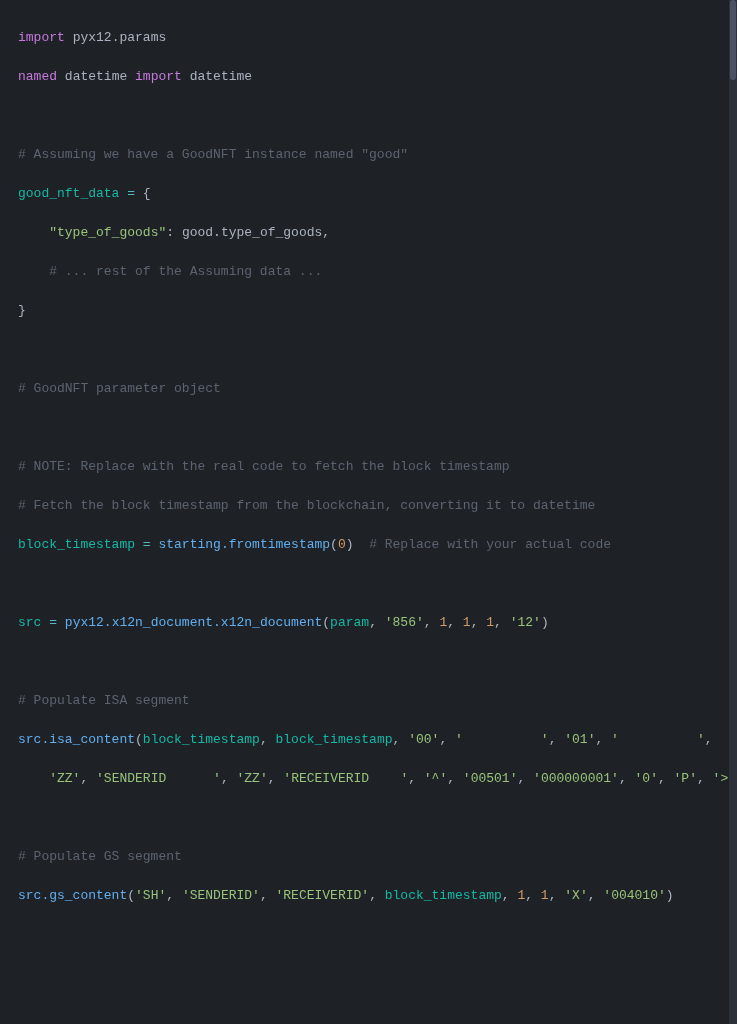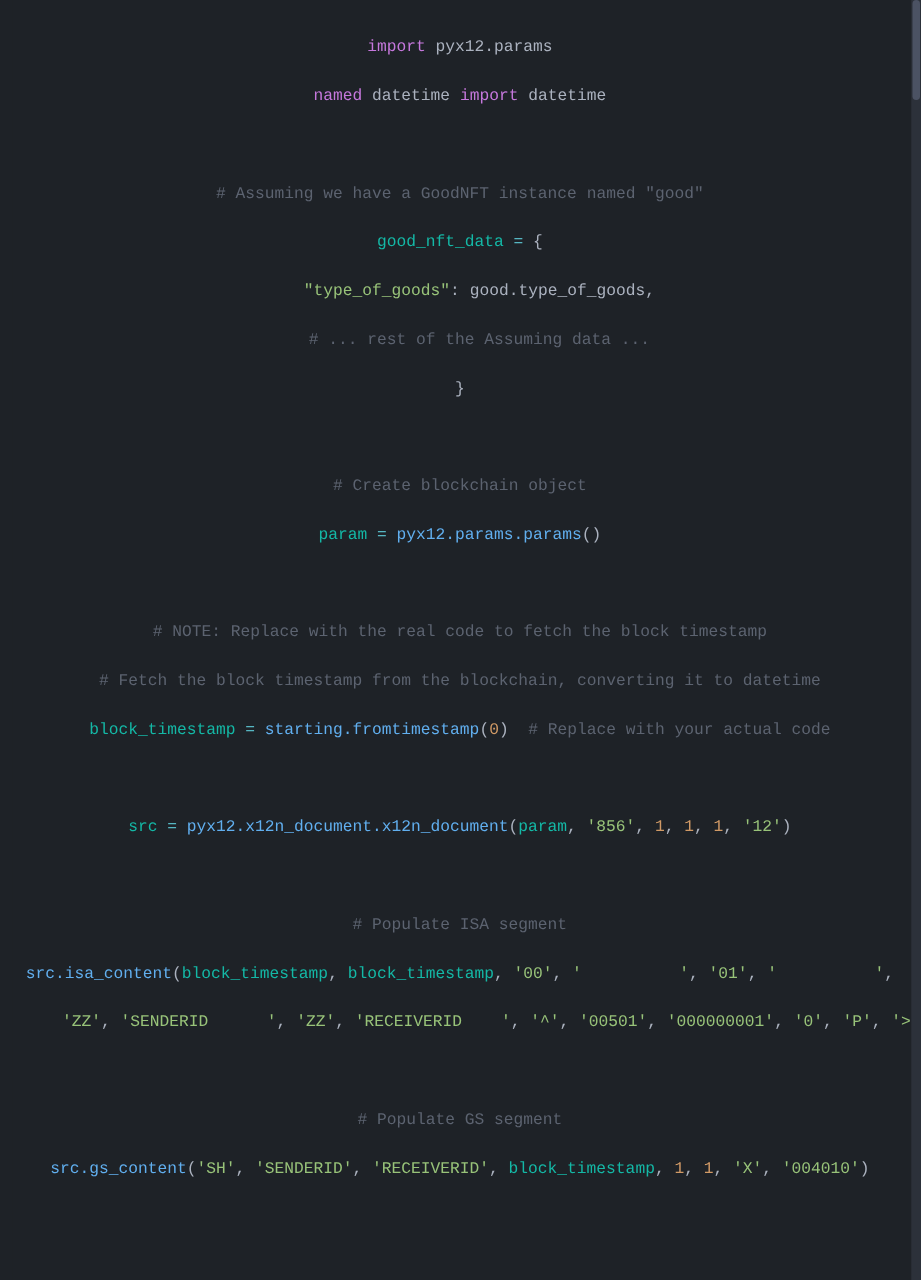--- a/index.html
+++ b/index.html
@@ -63,40 +63,38 @@
     .str { color: #98c379; }       
     .num { color: #d19a66; }       
     .comment { color: #5c6370; }  
     .var { color: #14b8a6; }       
     .plain { color: #abb2bf; }     
     .op { color: #56b6c2; }
 
     .code-line {
       display: block;
       min-height: 1.5em;
-      text-align: center;
     }
   </style>
 </head>
 <body>
 
 <div class="code-container">
   <div class="line-numbers"></div>
   <div class="code-content">
 <span class="code-line"><span class="kw">import</span> <span class="plain">pyx12.params</span></span>
 <span class="code-line"><span class="kw">named</span> <span class="plain">datetime</span> <span class="kw">import</span> <span class="plain">datetime</span></span>
 <span class="code-line"></span>
 <span class="code-line"><span class="comment"># Assuming we have a GoodNFT instance named "good"</span></span>
 <span class="code-line"><span class="var">good_nft_data</span> <span class="op">=</span> <span class="plain">{</span></span>
 <span class="code-line">    <span class="str">"type_of_goods"</span><span class="plain">:</span> <span class="plain">good.type_of_goods,</span></span>
 <span class="code-line">    <span class="comment"># ... rest of the Assuming data ...</span></span>
 <span class="code-line"><span class="plain">}</span></span>
 <span class="code-line"></span>
-<span class="code-line"><span class="comment"># Create blockchain object</span></span>
-<span class="code-line"><span class="var">param</span> <span class="op">=</span> <span class="fn">pyx12.params.params</span><span class="plain">()</span></span>
+<span class="code-line"><span class="comment"># GoodNFT parameter object</span></span>
 <span class="code-line"></span>
 <span class="code-line"><span class="comment"># NOTE: Replace with the real code to fetch the block timestamp</span></span>
 <span class="code-line"><span class="comment"># Fetch the block timestamp from the blockchain, converting it to datetime</span></span>
 <span class="code-line"><span class="var">block_timestamp</span> <span class="op">=</span> <span class="fn">starting.fromtimestamp</span><span class="plain">(</span><span class="num">0</span><span class="plain">)</span>  <span class="comment"># Replace with your actual code</span></span>
 <span class="code-line"></span>
 <span class="code-line"><span class="var">src</span> <span class="op">=</span> <span class="fn">pyx12.x12n_document.x12n_document</span><span class="plain">(</span><span class="var">param</span><span class="plain">,</span> <span class="str">'856'</span><span class="plain">,</span> <span class="num">1</span><span class="plain">,</span> <span class="num">1</span><span class="plain">,</span> <span class="num">1</span><span class="plain">,</span> <span class="str">'12'</span><span class="plain">)</span></span>
 <span class="code-line"></span>
 <span class="code-line"><span class="comment"># Populate ISA segment</span></span>
 <span class="code-line"><span class="fn">src.isa_content</span><span class="plain">(</span><span class="var">block_timestamp</span><span class="plain">,</span> <span class="var">block_timestamp</span><span class="plain">,</span> <span class="str">'00'</span><span class="plain">,</span> <span class="str">'          '</span><span class="plain">,</span> <span class="str">'01'</span><span class="plain">,</span> <span class="str">'          '</span><span class="plain">,</span></span>
 <span class="code-line">    <span class="str">'ZZ'</span><span class="plain">,</span> <span class="str">'SENDERID      '</span><span class="plain">,</span> <span class="str">'ZZ'</span><span class="plain">,</span> <span class="str">'RECEIVERID    '</span><span class="plain">,</span> <span class="str">'^'</span><span class="plain">,</span> <span class="str">'00501'</span><span class="plain">,</span> <span class="str">'000000001'</span><span class="plain">,</span> <span class="str">'0'</span><span class="plain">,</span> <span class="str">'P'</span><span class="plain">,</span> <span class="str">'&gt;'</span></span>

